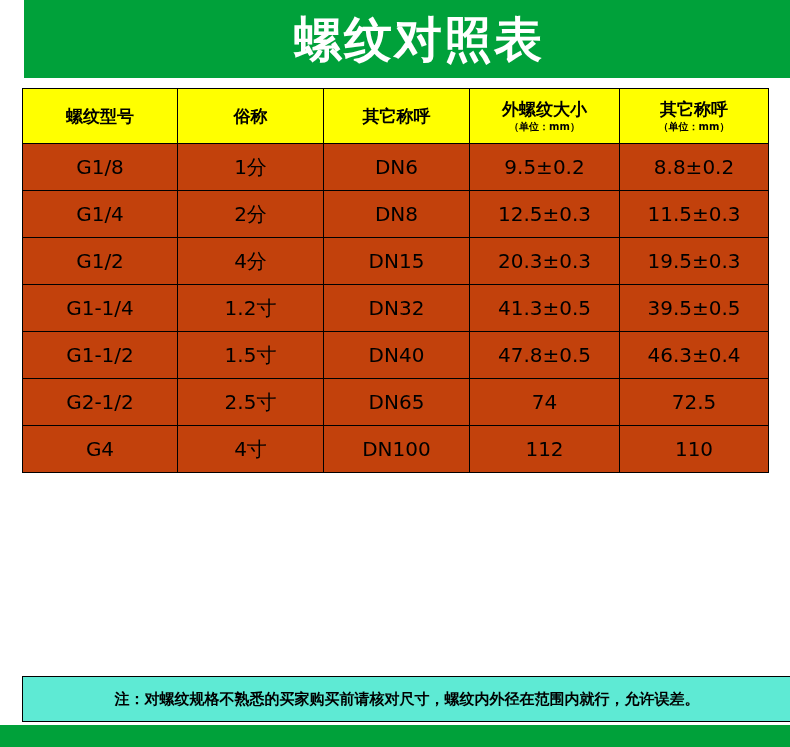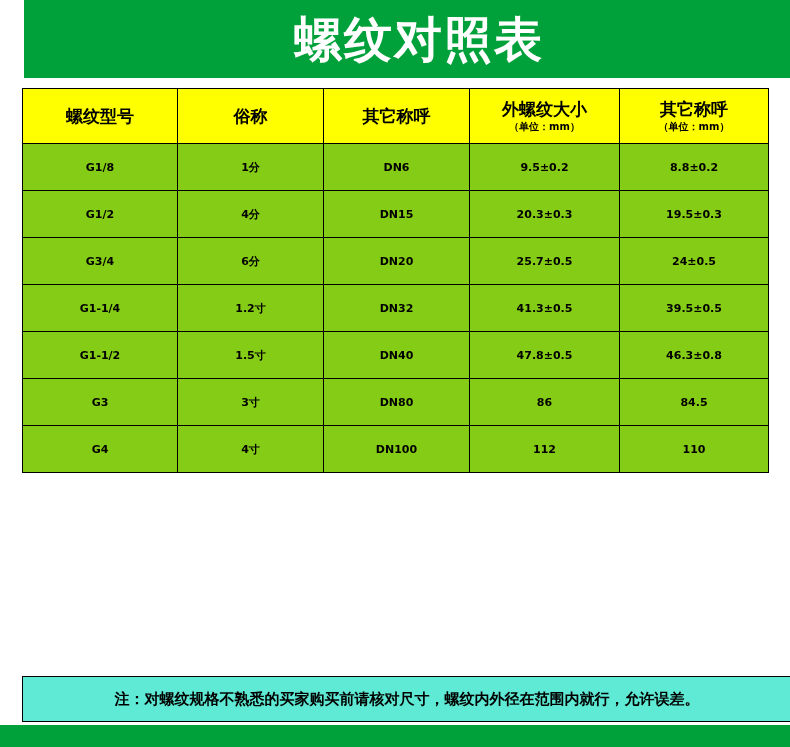--- a/index.html
+++ b/index.html
@@ -91,23 +91,23 @@
     margin-top: 45px;
   }
   thead th .unit {
     display: block;
     font-size: 10px;
     font-weight: bold;
     margin-top: 1px;
   }
   tbody td {
     height: 46px;
-    font-size: 11px;
-    font-weight: bold;
-    background: #84cc16;
+    font-size: 20px;
+    font-weight: normal;
+    background: #c2410c;
     padding: 0;
   }
   col.c0 { width: 155px; }
   col.c1 { width: 146px; }
   col.c2 { width: 146px; }
   col.c3 { width: 150px; }
   col.c4 { width: 149px; }
   .note-box {
     position: absolute;
     left: 22px;
@@ -182,53 +182,53 @@
       </thead>
       <tbody>
         <tr>
           <td>G1/8</td>
           <td>1分</td>
           <td>DN6</td>
           <td>9.5±0.2</td>
           <td>8.8±0.2</td>
         </tr>
         <tr>
+          <td>G1/4</td>
+          <td>2分</td>
+          <td>DN8</td>
+          <td>12.5±0.3</td>
+          <td>11.5±0.3</td>
+        </tr>
+        <tr>
           <td>G1/2</td>
           <td>4分</td>
           <td>DN15</td>
           <td>20.3±0.3</td>
           <td>19.5±0.3</td>
         </tr>
         <tr>
-          <td>G3/4</td>
-          <td>6分</td>
-          <td>DN20</td>
-          <td>25.7±0.5</td>
-          <td>24±0.5</td>
-        </tr>
-        <tr>
           <td>G1-1/4</td>
           <td>1.2寸</td>
           <td>DN32</td>
           <td>41.3±0.5</td>
           <td>39.5±0.5</td>
         </tr>
         <tr>
           <td>G1-1/2</td>
           <td>1.5寸</td>
           <td>DN40</td>
           <td>47.8±0.5</td>
-          <td>46.3±0.8</td>
-        </tr>
-        <tr>
-          <td>G3</td>
-          <td>3寸</td>
-          <td>DN80</td>
-          <td>86</td>
-          <td>84.5</td>
+          <td>46.3±0.4</td>
+        </tr>
+        <tr>
+          <td>G2-1/2</td>
+          <td>2.5寸</td>
+          <td>DN65</td>
+          <td>74</td>
+          <td>72.5</td>
         </tr>
         <tr>
           <td>G4</td>
           <td>4寸</td>
           <td>DN100</td>
           <td>112</td>
           <td>110</td>
         </tr>
       </tbody>
     </table>

